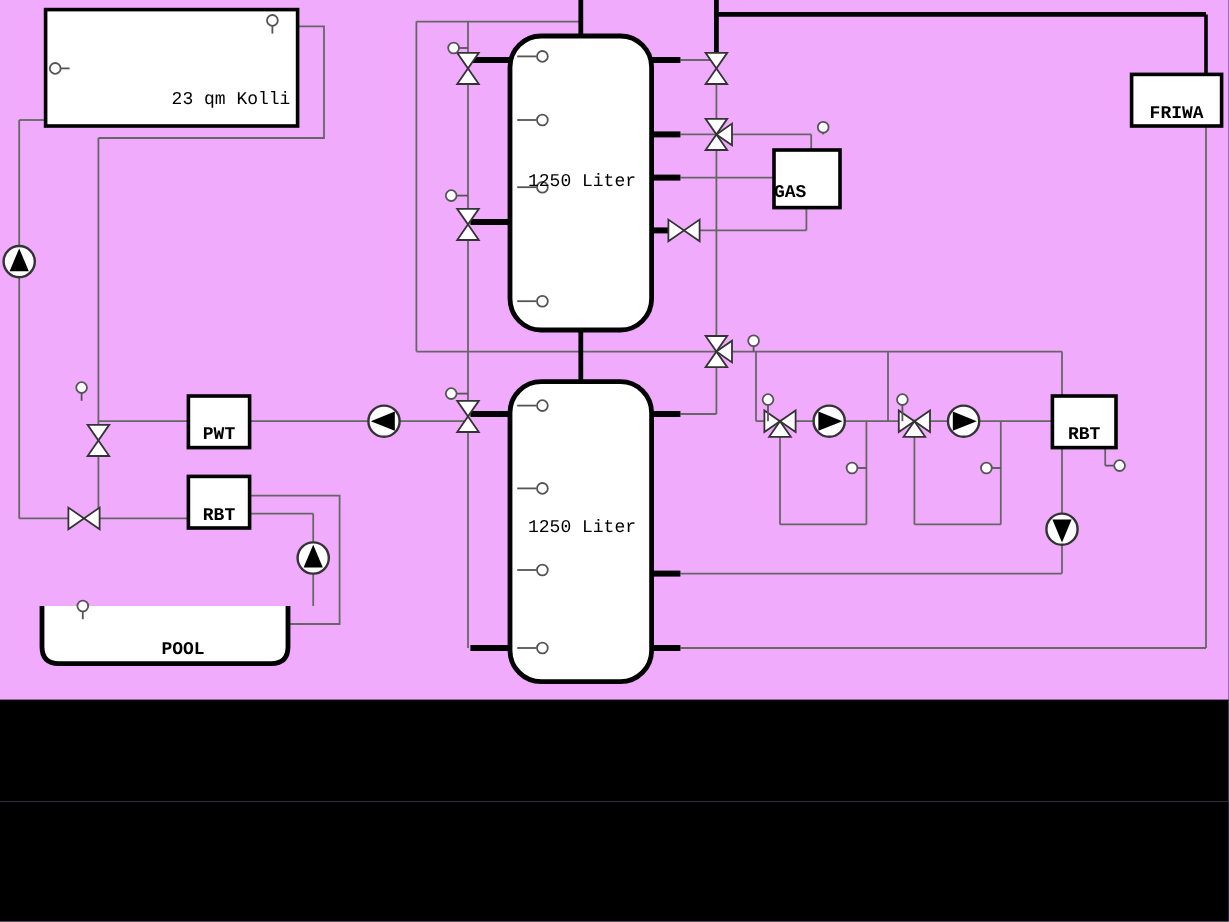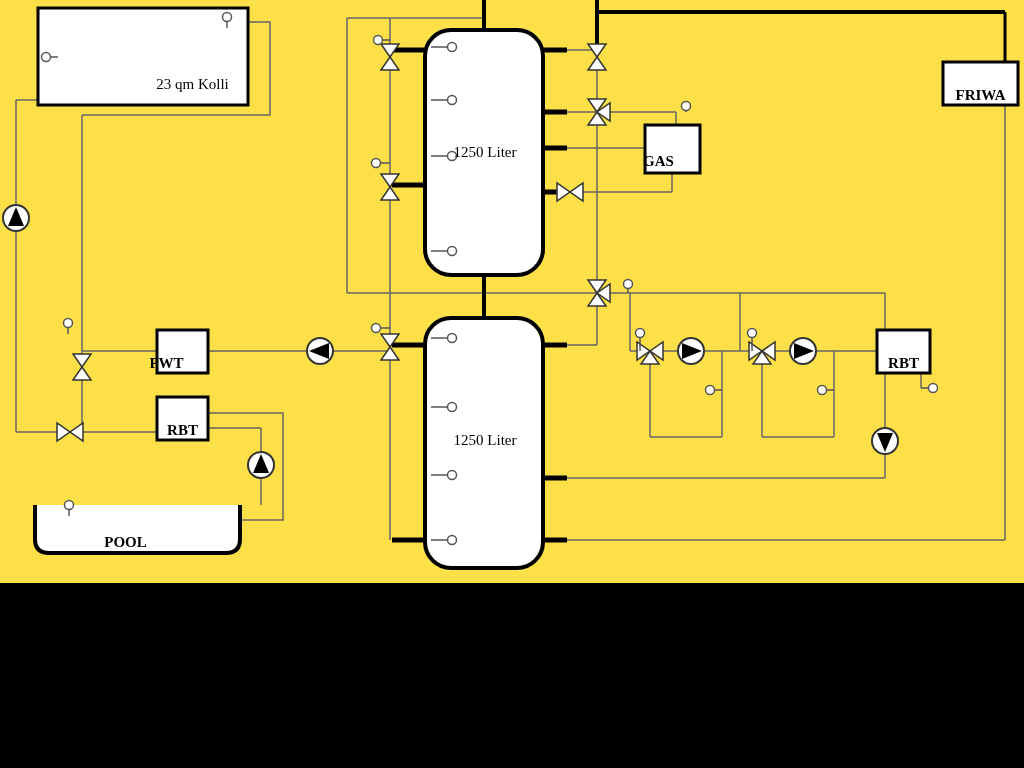--- a/index.html
+++ b/index.html
@@ -1,18 +1,18 @@
 <!DOCTYPE html>
 <html><head>
 <meta charset="utf-8">
 <style>
   html,body{margin:0;padding:0;background:#000;}
   .canvas{
-    position:relative;width:1024px;height:668px;background:#fde047;
-    overflow:hidden;font-family:Liberation Serif, serif;
+    position:relative;width:1024px;height:668px;background:#f0abfc;
+    overflow:hidden;font-family:Liberation Mono, monospace;
   }
   svg{position:absolute;left:0;top:0;}
   .lbl{
     position:absolute;text-align:center;color:#000;font-size:15px;
     line-height:16px;pointer-events:none;white-space:nowrap;
   }
   .lbl.bold{font-weight:bold;margin-top:12px;}
   .footer{position:absolute;left:0;top:583px;width:1024px;height:185px;background:#000;}
   .pipe{stroke:#666;stroke-width:1.5;fill:none;}
   .thick{stroke:#000;fill:none;}
@@ -237,22 +237,22 @@
     <g>
           <path class="stem" d="M431,540 H447"></path>
           <circle class="sens" cx="452" cy="540" r="4.5"></circle>
         </g>
   </g>
 </svg>
 
 <div class="lbl" style="left:120px;top:76px;width:145px;">23 qm Kolli</div>
 <div class="lbl" style="left:429px;top:144px;width:112px;">1250 Liter</div>
 <div class="lbl" style="left:429px;top:432px;width:112px;">1250 Liter</div>
-<div class="lbl bold" style="left:141px;top:343px;width:51px;">PWT</div>
+<div class="lbl bold" style="left:157px;top:343px;width:51px;">PWT</div>
 <div class="lbl bold" style="left:157px;top:410px;width:51px;">RBT</div>
 <div class="lbl bold" style="left:631px;top:141px;width:55px;">GAS</div>
 <div class="lbl bold" style="left:943px;top:75px;width:75px;">FRIWA</div>
 <div class="lbl bold" style="left:877px;top:343px;width:53px;">RBT</div>
-<div class="lbl bold" style="left:48px;top:522px;width:155px;">POOL</div>
+<div class="lbl bold" style="left:75px;top:522px;width:155px;">POOL</div>
 
 <div class="footer"></div>
 
 </div>
 
 </body></html>

